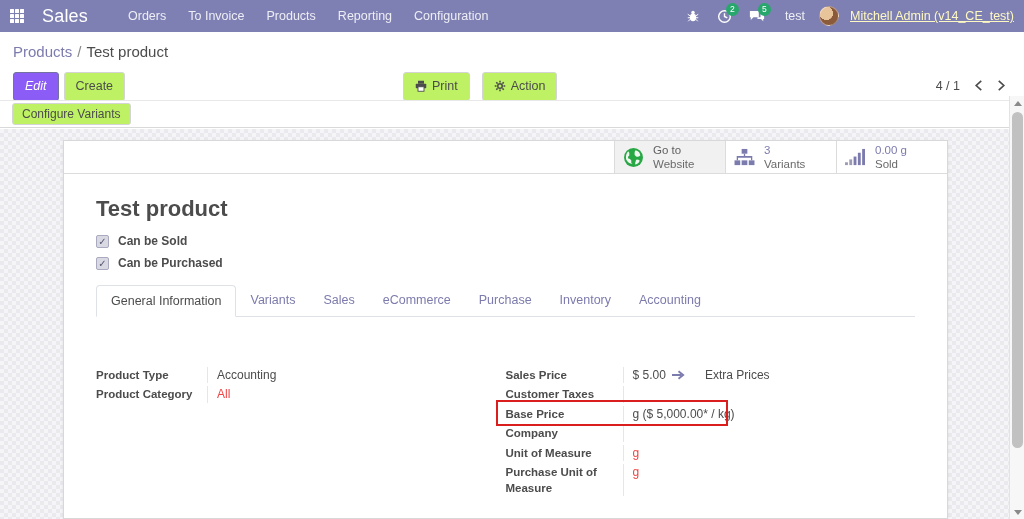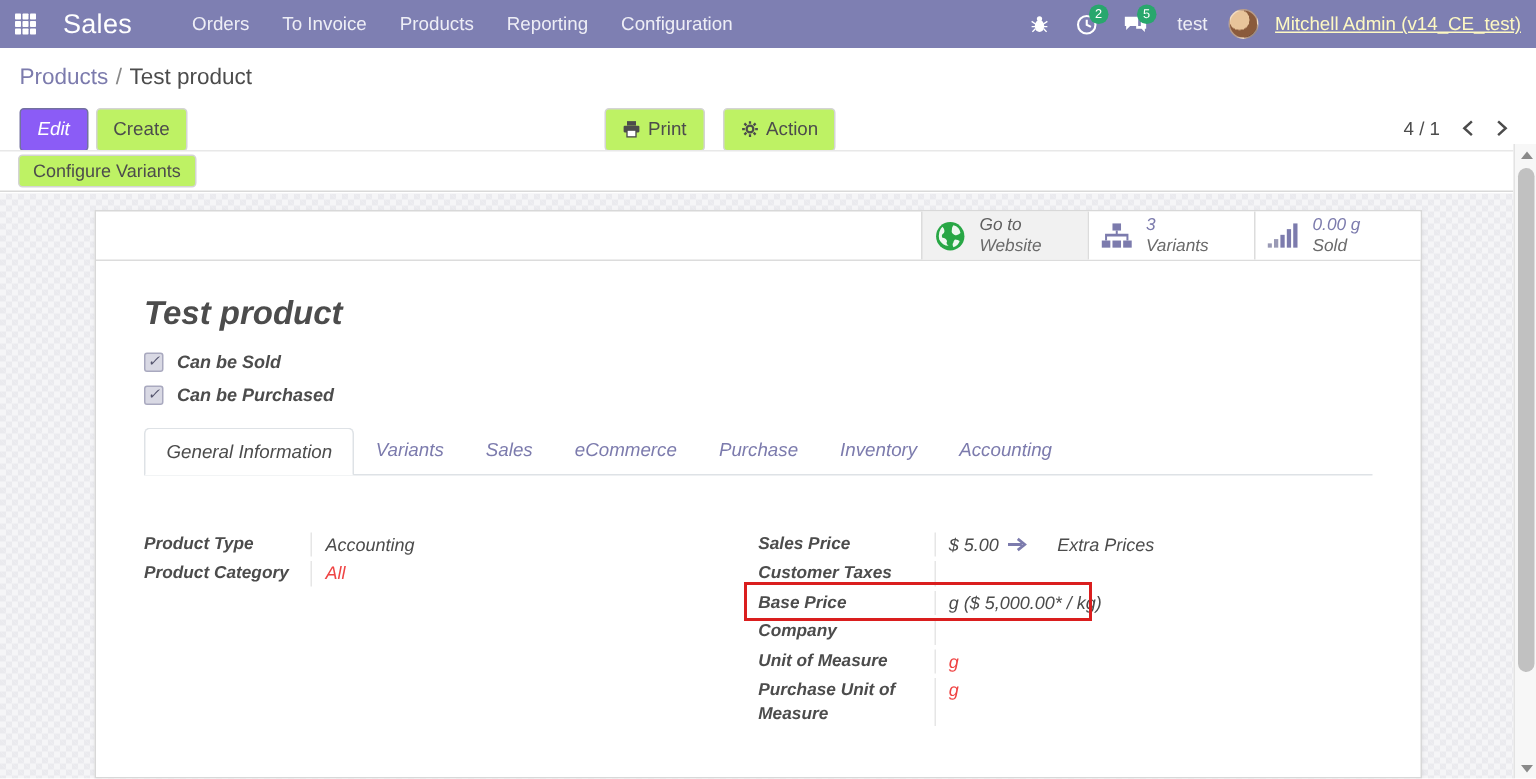--- a/index.html
+++ b/index.html
@@ -49,21 +49,21 @@
   .btn-sm { font-size:12px; padding:4px 9px; margin-left:12px; }
 
   
   .content { position:absolute; top:129px; left:0; width:1009px; height:390px;
              background-color:#f5f5f7;
              background-image:
                linear-gradient(45deg,#eaeaee 25%,transparent 25%,transparent 75%,#eaeaee 75%),
                linear-gradient(45deg,#eaeaee 25%,transparent 25%,transparent 75%,#eaeaee 75%);
              background-size:8px 8px; background-position:0 0,4px 4px; }
   .sheet { position:absolute; left:63px; top:11px; width:885px; height:379px; background:#fff;
-           border:1px solid #d8d8d8; box-shadow:0 1px 3px rgba(0,0,0,.08);font-style:italic; }
+           border:1px solid #d8d8d8; box-shadow:0 1px 3px rgba(0,0,0,.08); }
 
   
   .smart-row { height:33px; border-bottom:1px solid #dcdcdc; display:flex; justify-content:flex-end; }
   .smart-btn { width:111px; border-left:1px solid #dcdcdc; display:flex; align-items:center; gap:9px;
                padding:0 8px; cursor:pointer; background:#fff; }
   .smart-btn.shaded { background:#f1f1f1; }
   .sb-text { display:flex; flex-direction:column; font-size:11.5px; line-height:1.25; }
   .sb-line1 { color:#7c7bad; }
   .sb-line1.dark { color:#5f5f5f; }
   .sb-line2 { color:#6a6a6a; }
@@ -76,21 +76,21 @@
               display:flex; align-items:center; justify-content:center; font-size:10px; color:#55556e; cursor:pointer; }
   .check-label { font-size:12px; font-weight:bold; color:#4c4c4c; }
 
   
   .tabs { display:flex; margin-top:14px; border-bottom:1px solid #dee2e6; }
   .tab { font-size:12.5px; padding:8px 14px; color:#7c7bad; cursor:pointer; position:relative; top:1px; }
   .tab.active { color:#4c4c4c; background:#fff; border:1px solid #dee2e6; border-bottom:1px solid #fff;
                 border-radius:4px 4px 0 0; }
 
   
-  .groups { display:flex; margin-top:36px; }
+  .groups { display:flex; margin-top:48px; }
   .group { width:50%; }
   .frow { display:flex; min-height:19px; padding:1.5px 0; }
   .flabel { font-size:11.5px; font-weight:bold; color:#4c4c4c; border-right:1px solid #e6e6e6;
             padding-top:1px; line-height:1.35; }
   .group-left .flabel { width:112px; }
   .group-right .flabel { width:118px; }
   .fvalue { font-size:12px; color:#4c4c4c; padding:1px 0 0 9px; display:flex; align-items:flex-start; gap:6px; }
   .flink { color:#ef4444; cursor:pointer; }
   .extra-link { display:inline-flex; align-items:center; gap:20px; cursor:pointer; color:#4c4c4c; }
   .row-highlight { position:relative; }

